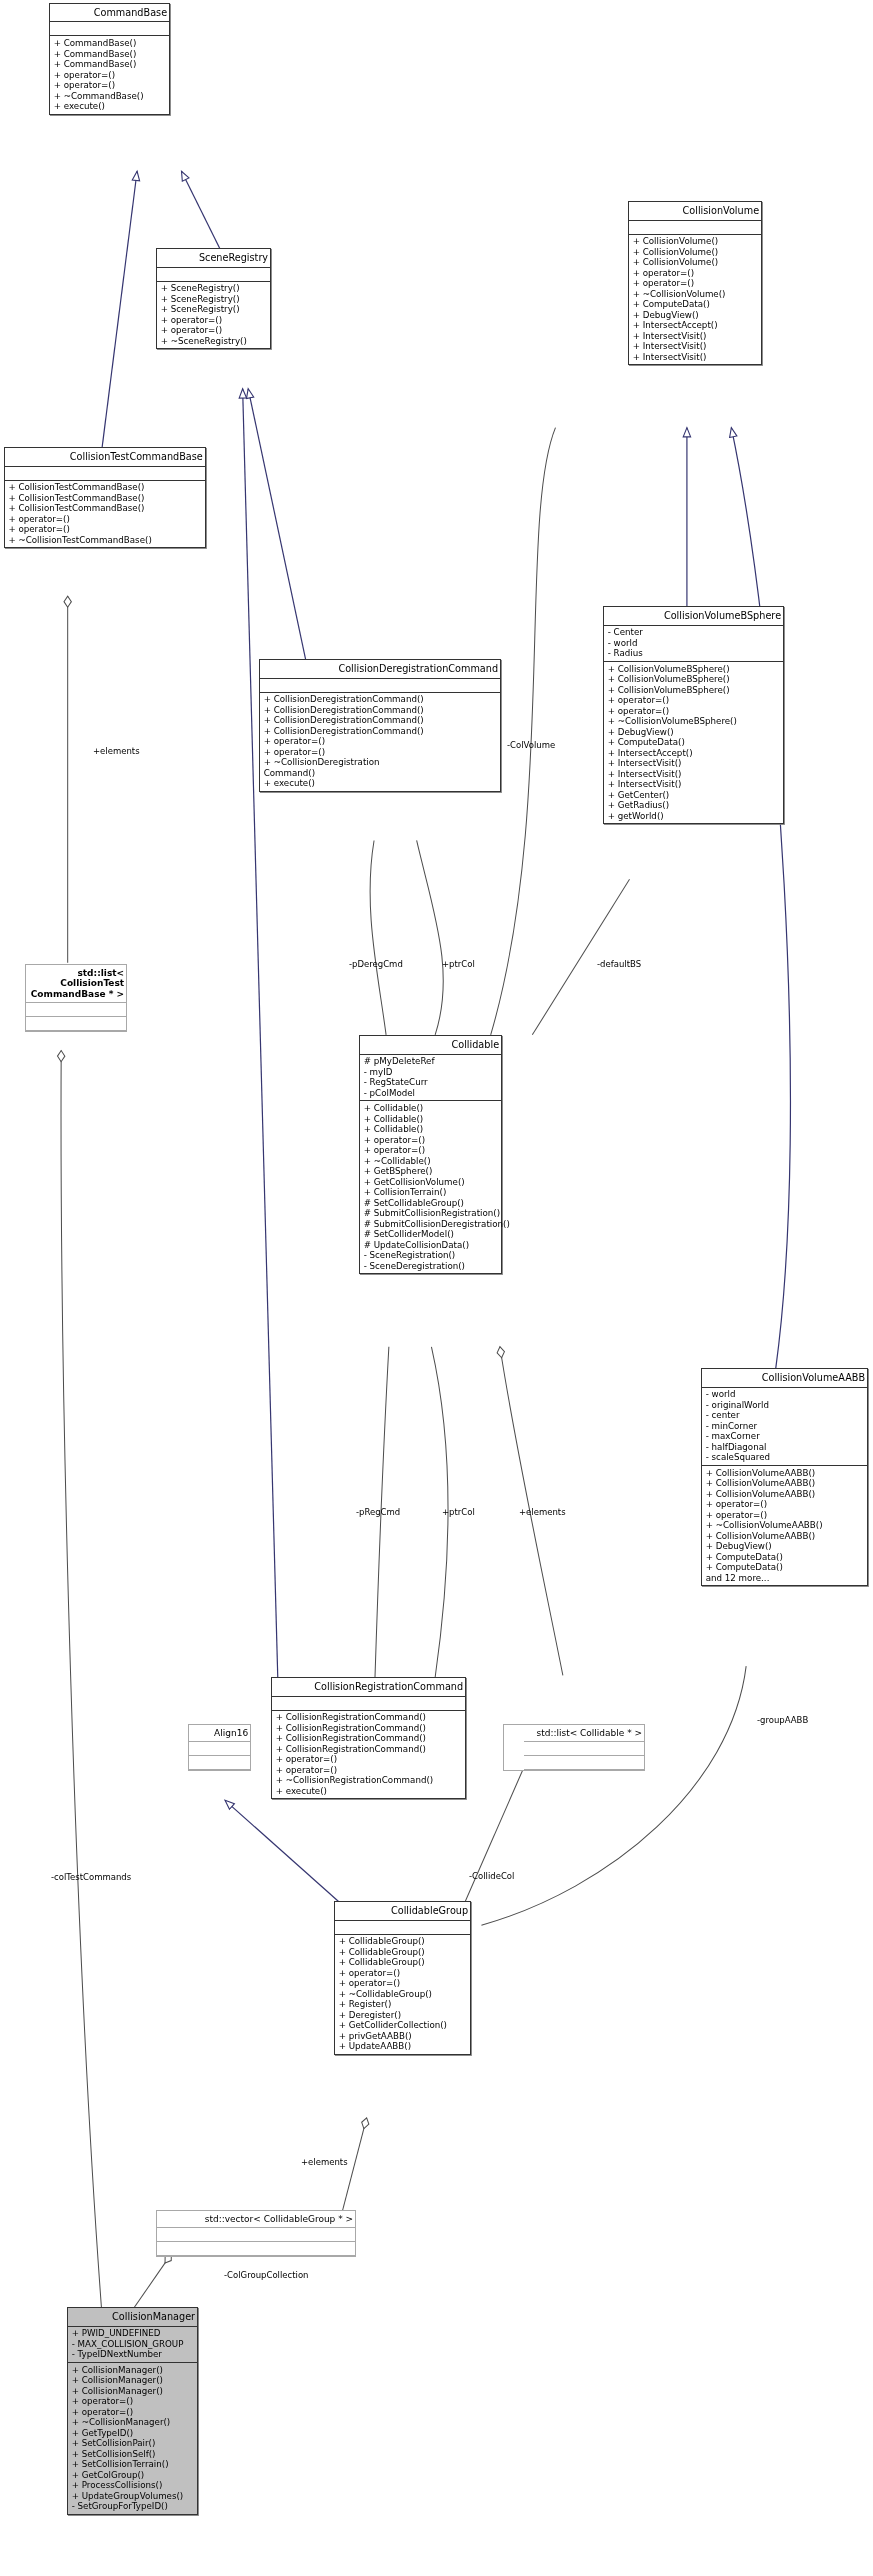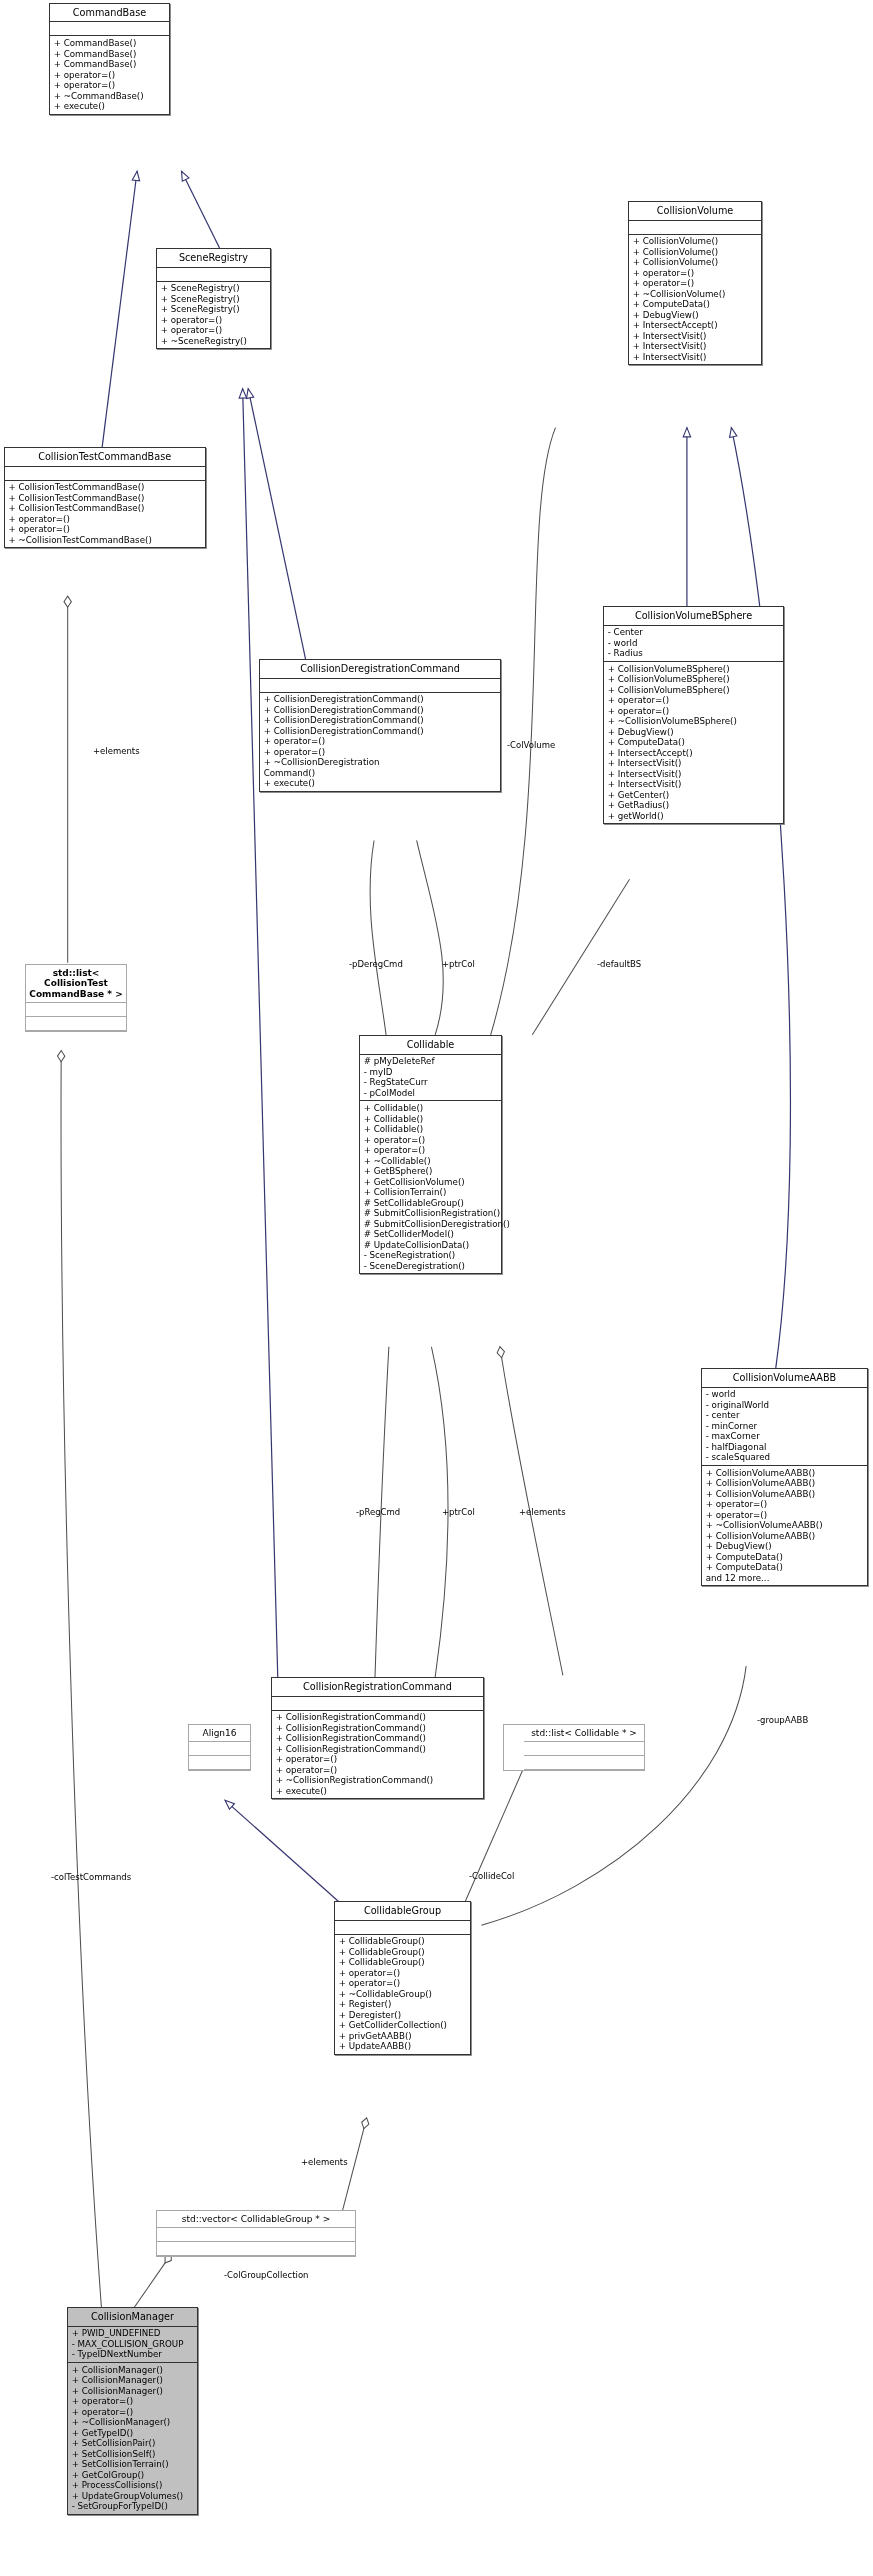--- a/index.html
+++ b/index.html
@@ -12,21 +12,21 @@
 
   .umlbox{
     position:absolute;
     border:0.9px solid #333333;
     background:#ffffff;
     box-sizing:border-box;
     box-shadow:0.9px 0.9px 0 #808080;
   }
   .umlbox.grey{background:#c0c0c0;}
   .umlbox .title{
-    text-align:center;
+    text-align:right;
     font-size:9.7px;
     line-height:12px;
     padding:2.8px 1.9px 2.8px 1.9px;
     border-bottom:0.9px solid #333333;
     white-space:nowrap;
     color:#000;
   }
   .umlbox .title.wrap{white-space:normal;font-weight:bold;}
   .umlbox .sect{
     border-bottom:0.9px solid #333333;
@@ -271,21 +271,21 @@
       <div class="row">and 12 more...</div>
     </div>
   </div>
 
   <div class="umlbox light" style="left:188px;top:1724px;width:63px;">
     <div class="title">Align16</div>
     <div class="sect empty"></div>
     <div class="sect empty"></div>
   </div>
 
-  <div class="umlbox" style="left:271px;top:1677px;width:213px;">
+  <div class="umlbox" style="left:271px;top:1677px;width:195px;">
     <div class="title">CollisionRegistrationCommand</div>
     <div class="sect empty"></div>
     <div class="sect">
       <div class="row">+ CollisionRegistrationCommand()</div>
       <div class="row">+ CollisionRegistrationCommand()</div>
       <div class="row">+ CollisionRegistrationCommand()</div>
       <div class="row">+ CollisionRegistrationCommand()</div>
       <div class="row">+ operator=()</div>
       <div class="row">+ operator=()</div>
       <div class="row">+ ~CollisionRegistrationCommand()</div>

